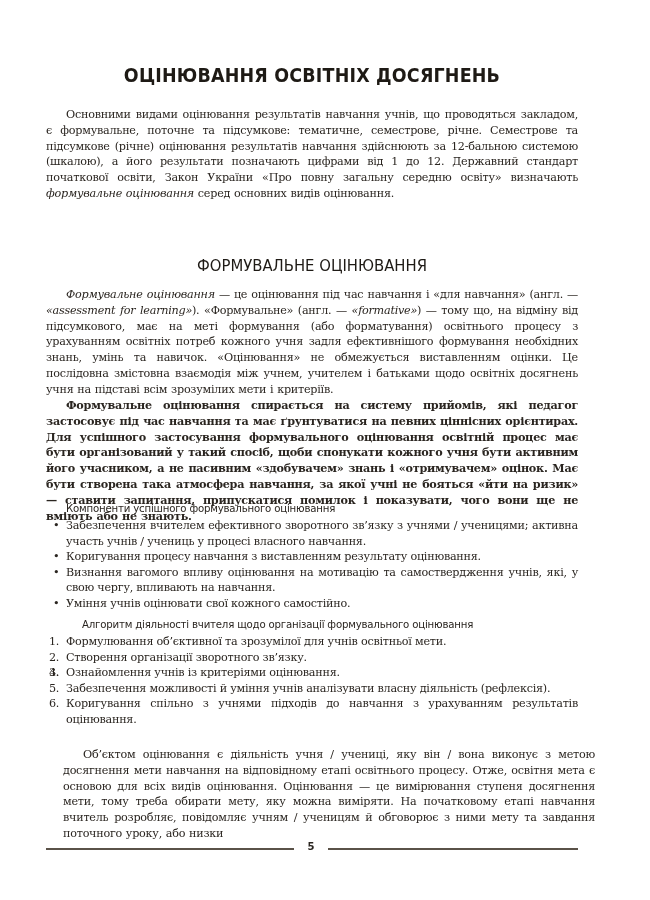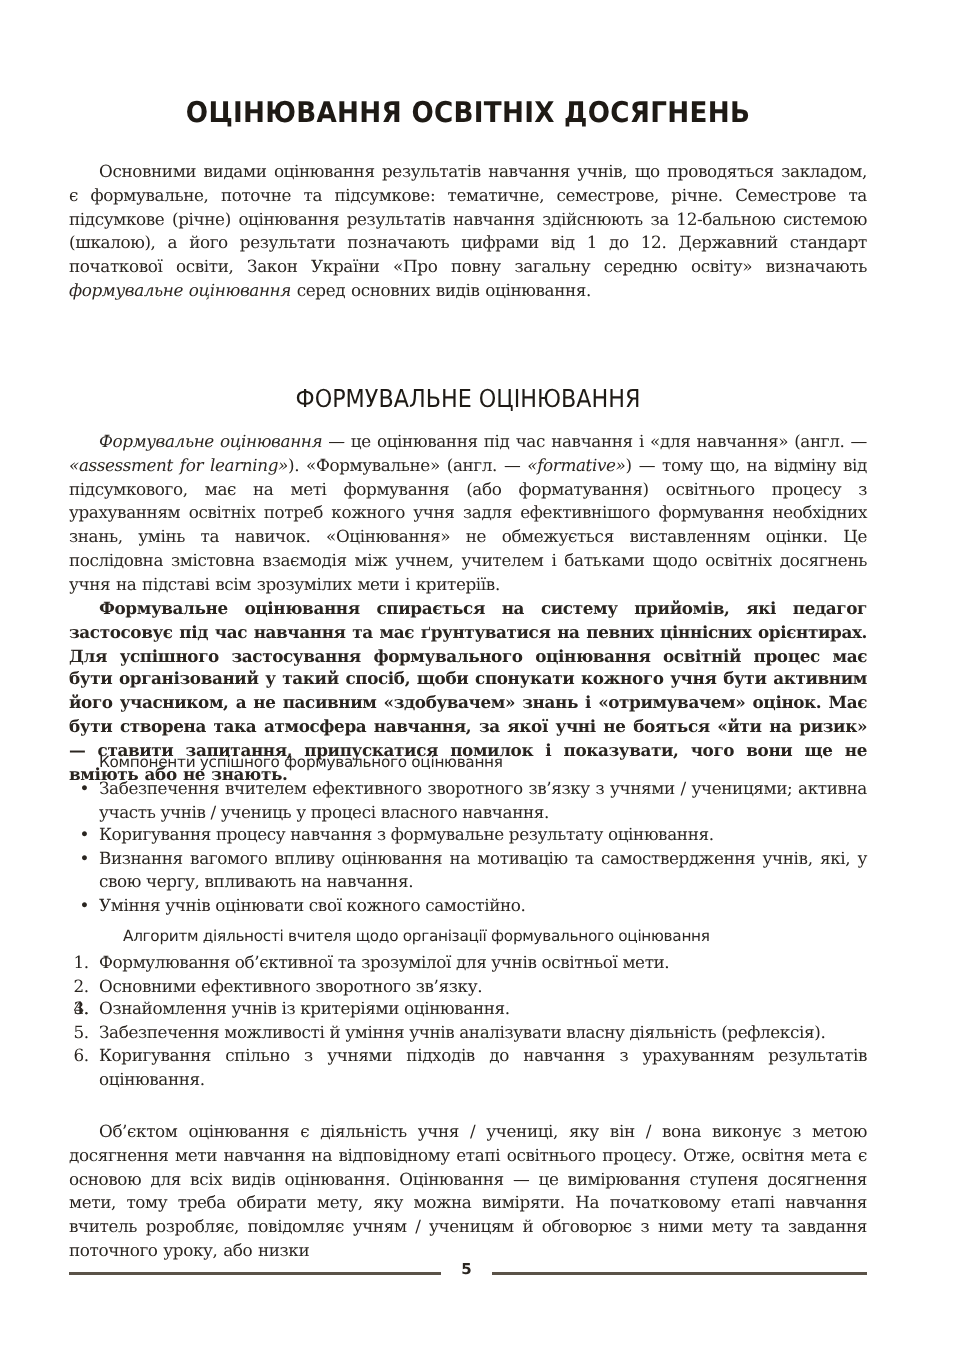--- a/index.html
+++ b/index.html
@@ -57,21 +57,21 @@
       line-height: 15.8px;
       text-align: justify;
       text-indent: 20px;
       letter-spacing: -0.25px;
       word-spacing: 0.5px;
     }
     .para em { font-style: italic; }
     .p-intro { top: 107px; }
     .p-form1 { top: 287px; }
     .p-form2 { top: 398px; font-weight: bold; }
-    .p-object { top: 747px; }
+    .p-object { top: 747px; margin-left: 17px; }
     .section-head {
       position: absolute;
       left: 20px;
       margin: 0;
       font-family: "DejaVu Sans", "Liberation Sans", sans-serif;
       font-weight: normal;
       font-size: 10.2px;
       color: #2a2520;
       letter-spacing: -0.2px;
     }
@@ -140,30 +140,30 @@
   <h2 class="title-sub">ФОРМУВАЛЬНЕ ОЦІНЮВАННЯ</h2>
 
   <p class="para p-form1"><em>Формувальне оцінювання</em><span> — це оцінювання під час навчання і «для навчання» (англ. — </span><em>«assessment for learning»</em><span>). «Формувальне» (англ. — </span><em>«formative»</em><span>) — тому що, на відміну від підсумкового, має на меті формування (або форматування) освітнього процесу з урахуванням освітніх потреб кожного учня задля ефективнішого формування необхідних знань, умінь та навичок. «Оцінювання» не обмежується виставленням оцінки. Це послідовна змістовна взаємодія між учнем, учителем і батьками щодо освітніх досягнень учня на підставі всім зрозумілих мети і критеріїв.</span></p>
 
   <p class="para p-form2">Формувальне оцінювання спирається на систему прийомів, які педагог застосовує під час навчання та має ґрунтуватися на певних ціннісних орієнтирах. Для успішного застосування формувального оцінювання освітній процес має бути організований у такий спосіб, щоби спонукати кожного учня бути активним його учасником, а не пасивним «здобувачем» знань і «отримувачем» оцінок. Має бути створена така атмосфера навчання, за якої учні не бояться «йти на ризик» — ставити запитання, припускатися помилок і показувати, чого вони ще не вміють або не знають.</p>
 
   <h3 class="section-head h-components">Компоненти успішного формувального оцінювання</h3>
 
   <ul class="list bullets">
     <li><span class="marker">•</span><span>Забезпечення вчителем ефективного зворотного зв’язку з учнями / ученицями; активна участь учнів / учениць у процесі власного навчання.</span></li>
-    <li><span class="marker">•</span><span>Коригування процесу навчання з формувальне результату оцінювання.</span></li>
+    <li><span class="marker">•</span><span>Коригування процесу навчання з виставленням результату оцінювання.</span></li>
     <li><span class="marker">•</span><span>Визнання вагомого впливу оцінювання на мотивацію та самоствердження учнів, які, у свою чергу, впливають на навчання.</span></li>
     <li><span class="marker">•</span><span>Уміння учнів оцінювати свої кожного самостійно.</span></li>
   </ul>
 
   <h3 class="section-head h-algorithm">Алгоритм діяльності вчителя щодо організації формувального оцінювання</h3>
 
   <ol class="list numbered">
     <li><span class="marker">1.</span><span>Формулювання об’єктивної та зрозумілої для учнів освітньої мети.</span></li>
-    <li><span class="marker">2.</span><span>Основними ефективного зворотного зв’язку.</span></li>
+    <li><span class="marker">2.</span><span>Створення організації зворотного зв’язку.</span></li>
     <li><span class="marker">3.</span></li>
     <li><span class="marker">4.</span><span>Ознайомлення учнів із критеріями оцінювання.</span></li>
     <li><span class="marker">5.</span><span>Забезпечення можливості й уміння учнів аналізувати власну діяльність (рефлексія).</span></li>
     <li><span class="marker">6.</span><span>Коригування спільно з учнями підходів до навчання з урахуванням результатів оцінювання.</span></li>
   </ol>
 
   <p class="para p-object">Об’єктом оцінювання є діяльність учня / учениці, яку він / вона виконує з метою досягнення мети навчання на відповідному етапі освітнього процесу. Отже, освітня мета є основою для всіх видів оцінювання. Оцінювання — це вимірювання ступеня досягнення мети, тому треба обирати мету, яку можна виміряти. На початковому етапі навчання вчитель розробляє, повідомляє учням / ученицям й обговорює з ними мету та завдання поточного уроку, або низки</p>
 
 </div>
 

